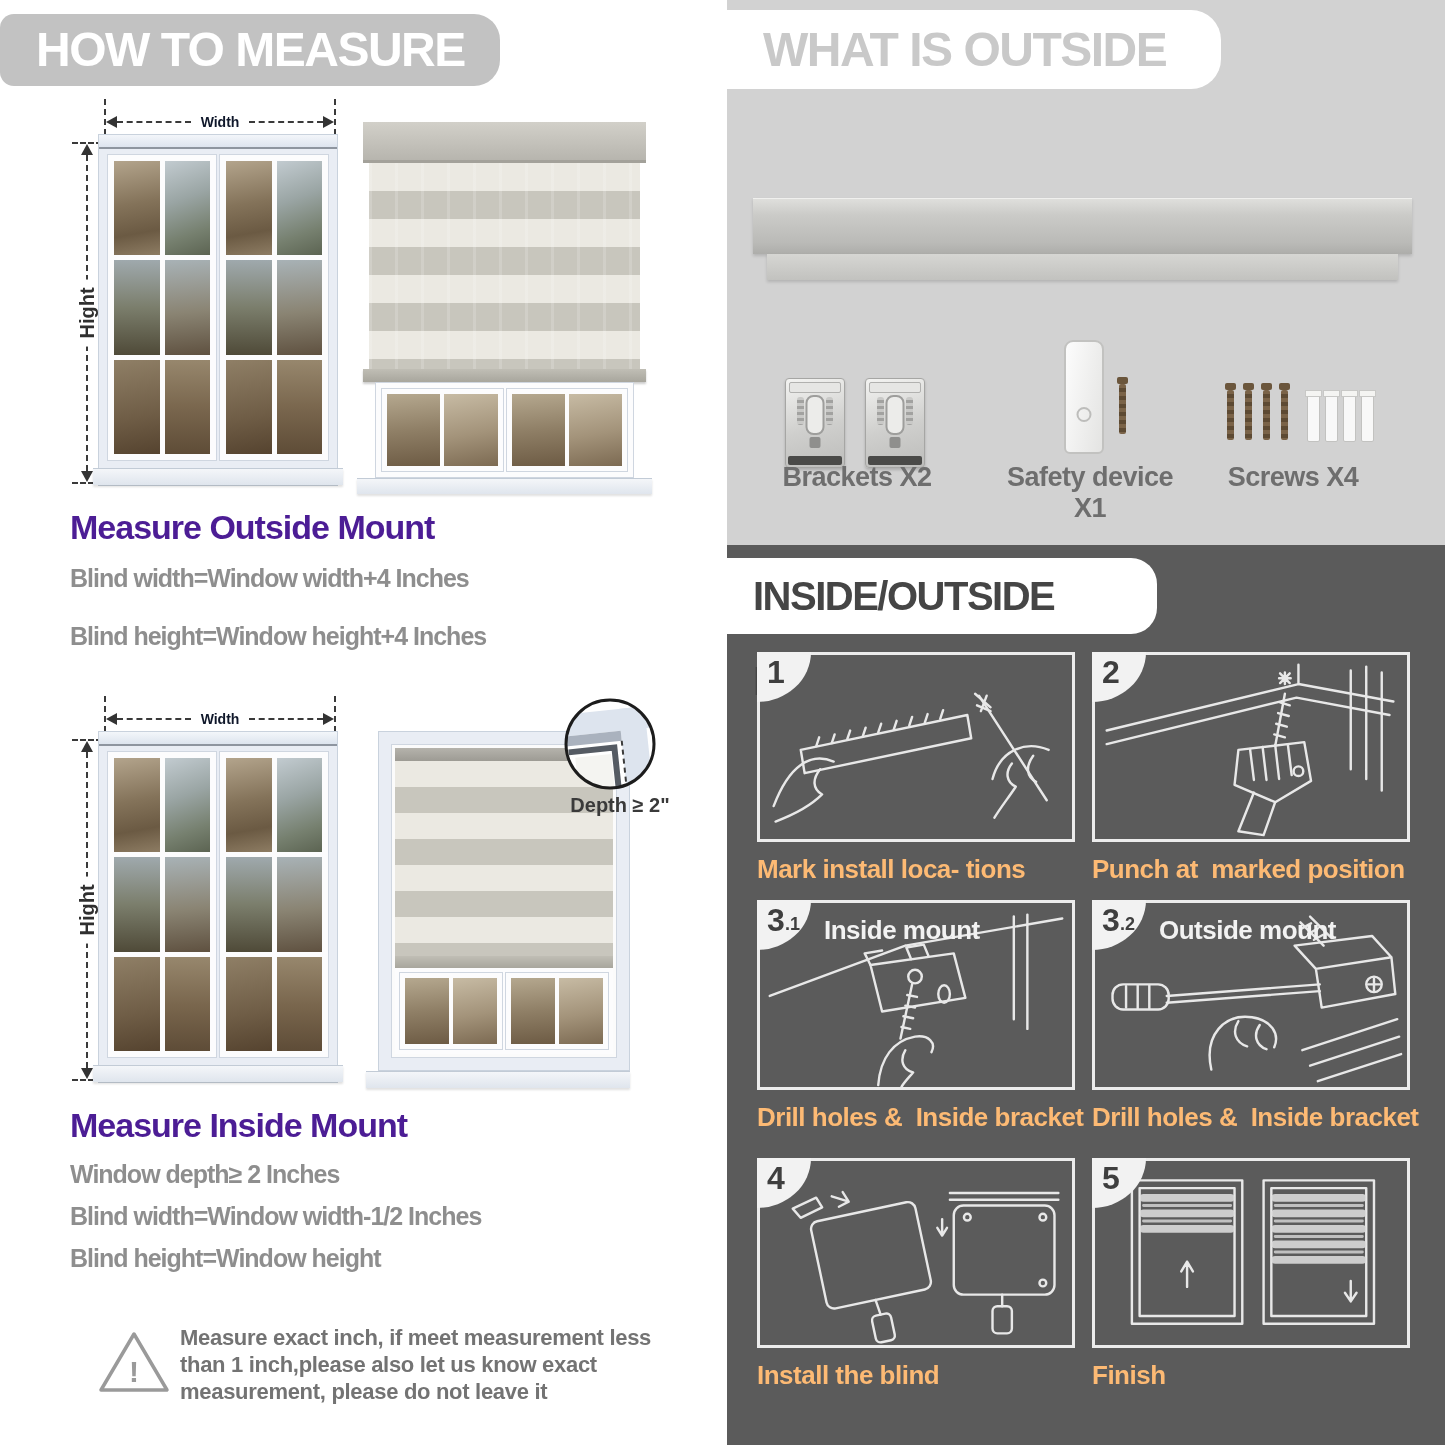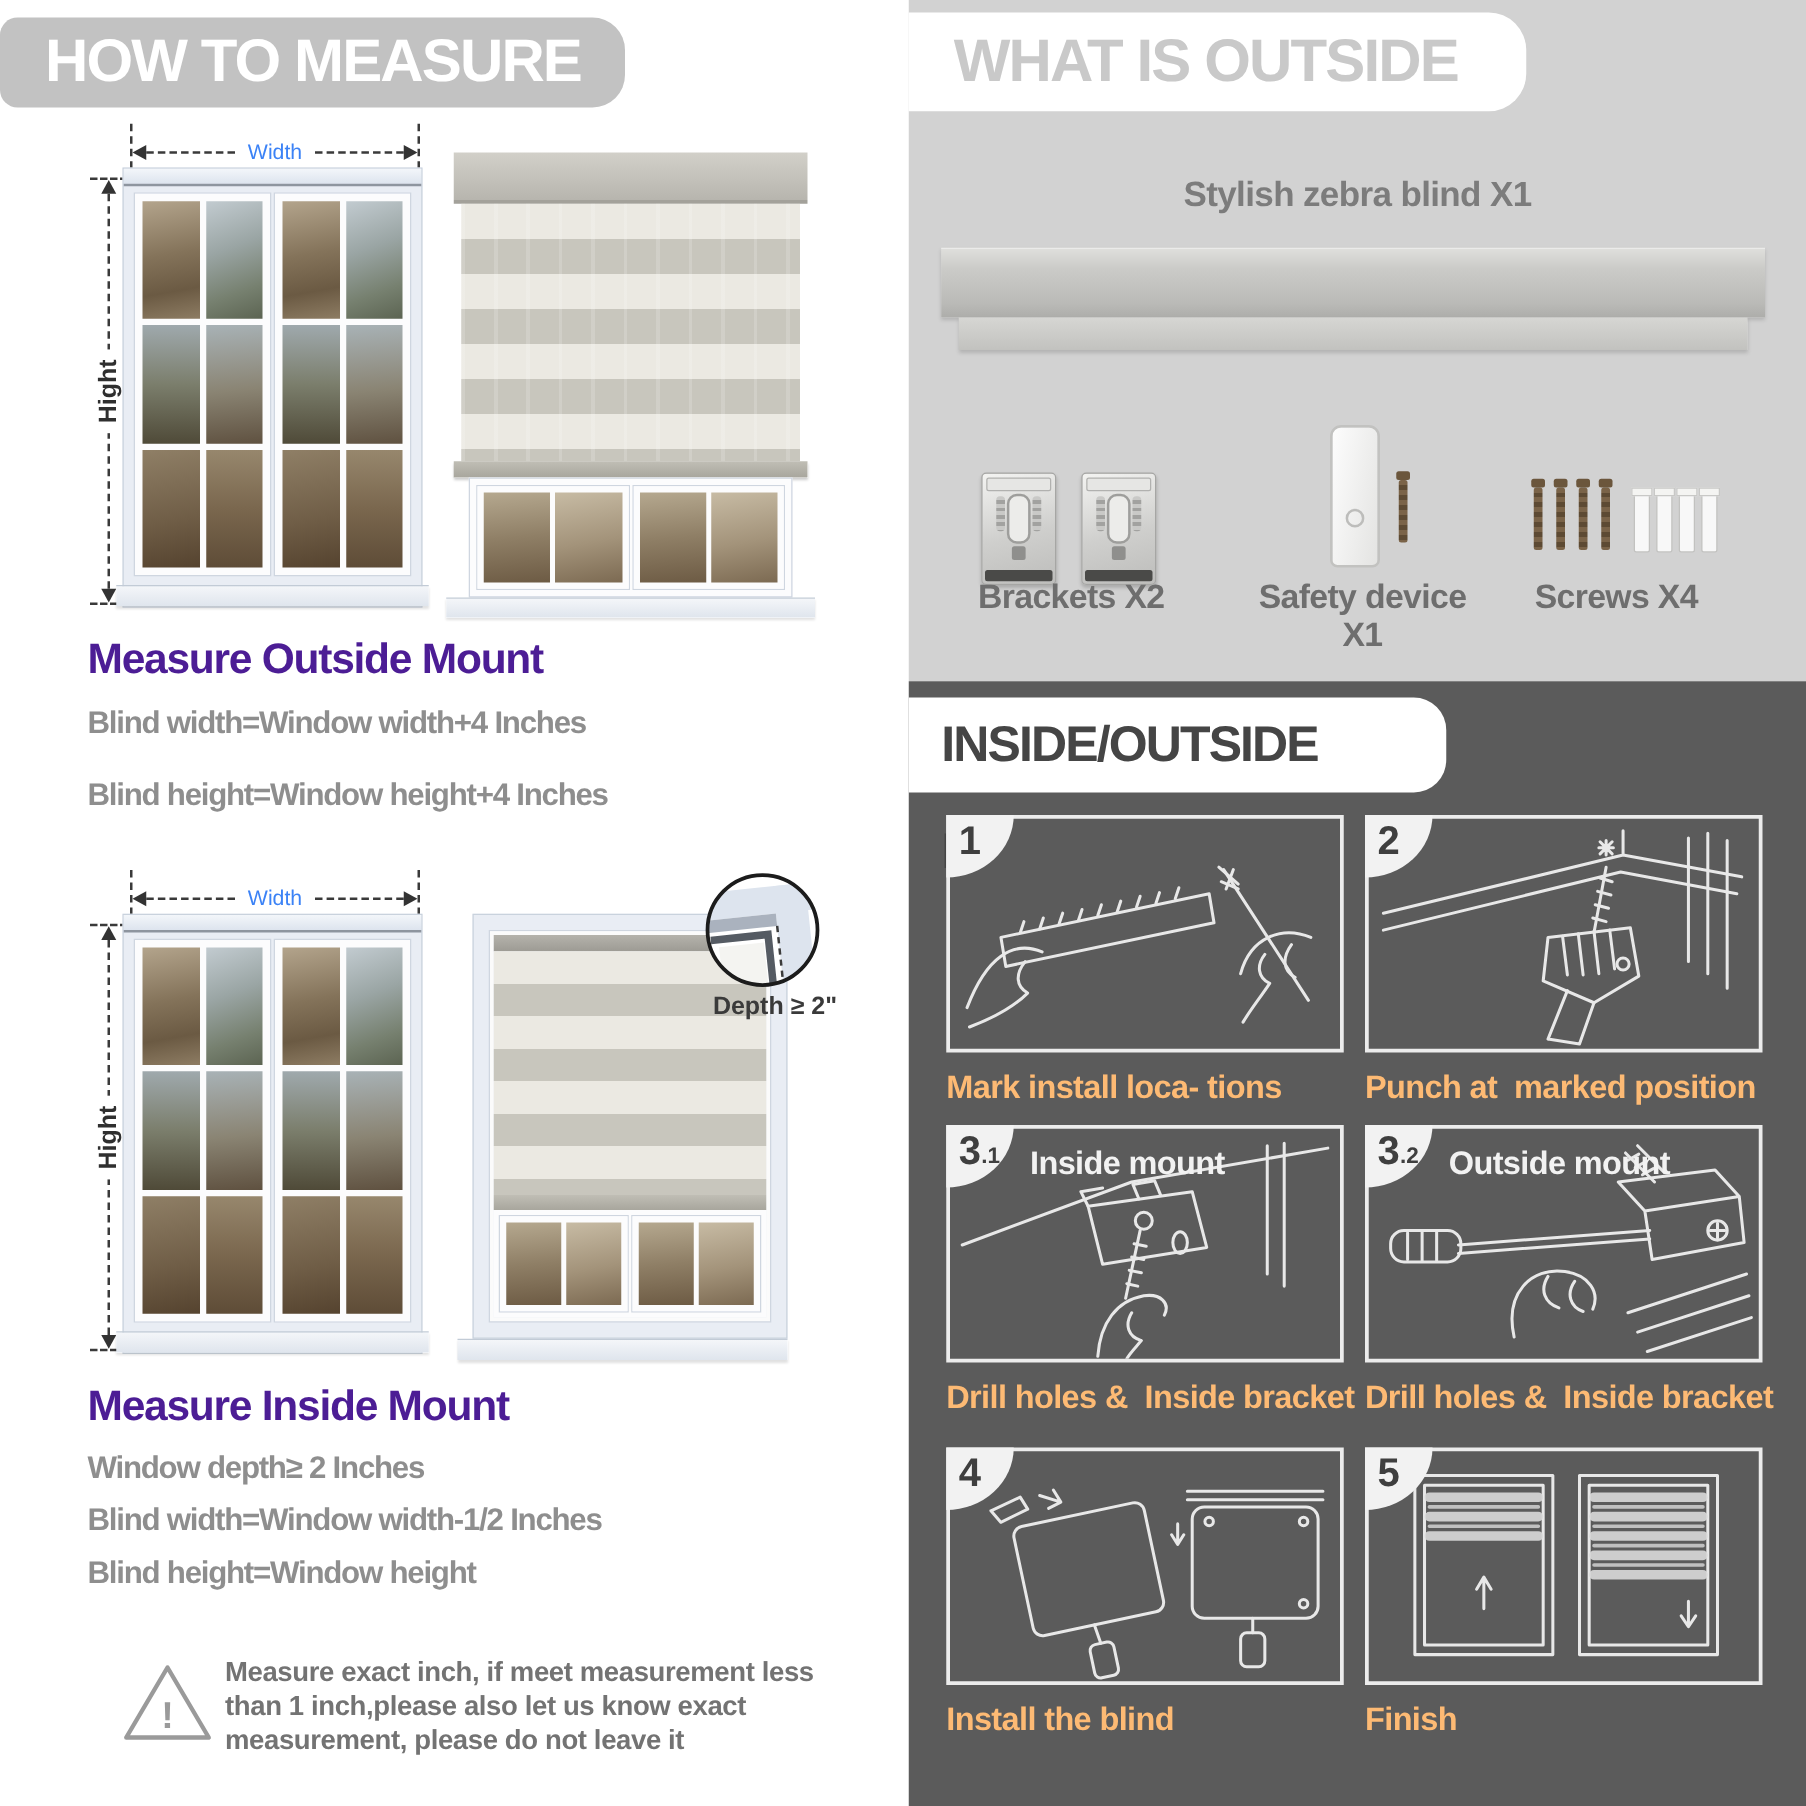--- a/index.html
+++ b/index.html
@@ -16,21 +16,21 @@
   .h-title{color:#4c1d95;font-size:34px;font-weight:bold;letter-spacing:-1px;}
   .h-sub{color:#8e8e8e;font-size:25px;font-weight:bold;letter-spacing:-1px;}
 
   
   .meas-w{display:flex;align-items:center;height:46px;}
   .meas-w .tick{width:0;height:46px;border-left:2px dashed #3a3a3a;}
   .meas-w .seg{flex:1;height:0;border-top:2px dashed #3a3a3a;}
   .meas-w .ah{width:0;height:0;border-top:6px solid transparent;border-bottom:6px solid transparent;}
   .meas-w .ah.l{border-right:11px solid #333;}
   .meas-w .ah.r{border-left:11px solid #333;}
-  .meas-w .mlabel{padding:0 10px;font-size:17px;font-weight:normal;color:#3b82f6;}
+  .meas-w .mlabel{padding:0 10px;font-size:14px;font-weight:bold;color:#0f172a;}
 
   .meas-h{display:flex;flex-direction:column;align-items:center;width:30px;}
   .meas-h .htick{width:30px;height:0;border-top:2px dashed #3a3a3a;}
   .meas-h .vseg{flex:1;width:0;border-left:2px dashed #3a3a3a;}
   .meas-h .ahv{width:0;height:0;border-left:6px solid transparent;border-right:6px solid transparent;}
   .meas-h .ahv.u{border-bottom:11px solid #333;}
   .meas-h .ahv.d{border-top:11px solid #333;}
   .meas-h .hlabel{position:absolute;left:50%;top:50%;transform:translate(-50%,-50%) rotate(-90deg);
                   background:#fff;padding:2px 8px;font-size:20px;font-weight:bold;color:#2f2f2f;}
 
@@ -301,21 +301,20 @@
       <div class="warn-text">than 1 inch,please also let us know exact</div>
       <div class="warn-text">measurement, please do not leave it</div>
     </div>
   </section>
 
   <section class="abs rtop">
     <div class="abs rtop-banner">
       <span>WHAT IS OUTSIDE</span>
     </div>
 
-    <div class="abs blind-label">Stylish zebra blind X1</div>
 
     <div class="abs" style="left:26px;top:198px;width:659px;">
       <div class="hr-main"></div>
       <div class="hr-lip"></div>
     </div>
 
     <div class="abs bracket" style="left:58px;top:378px;">
       <i class="bk-flange"></i>
         <i class="bk-screw s1"></i>
         <i class="bk-screw s2"></i>

